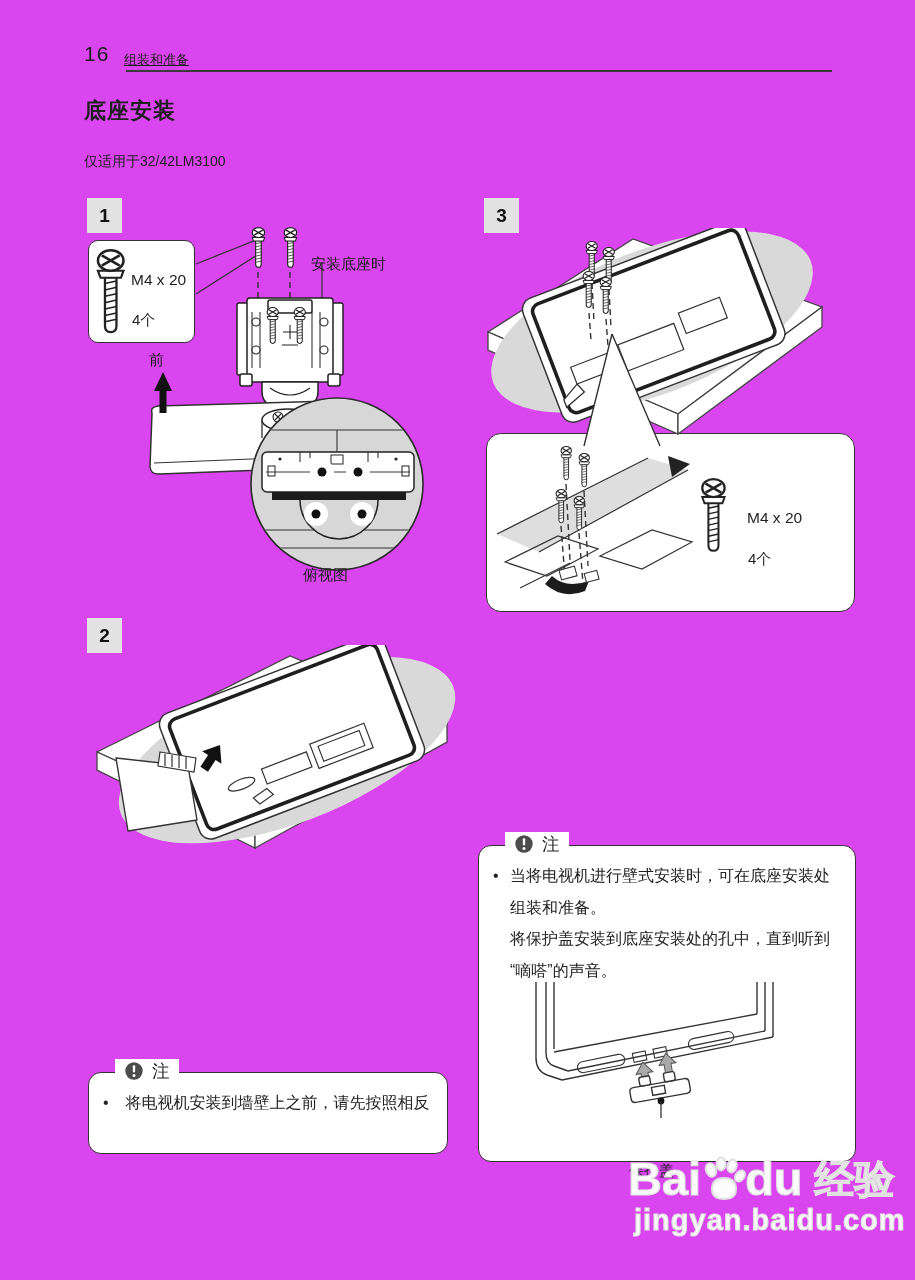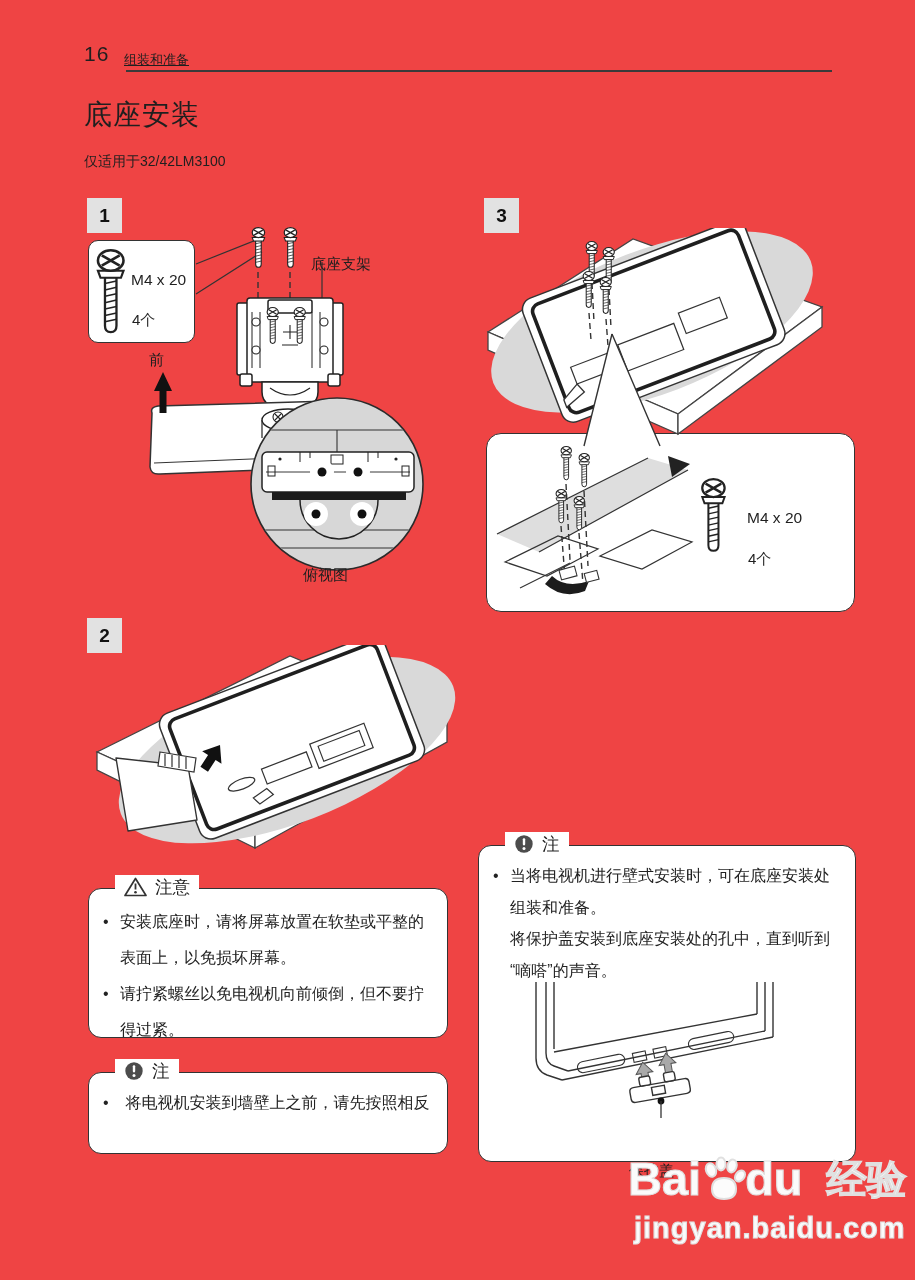--- a/index.html
+++ b/index.html
@@ -1,23 +1,23 @@
 <!DOCTYPE html>
 <html><head>
 <meta charset="utf-8">
 <style>
   html,body{margin:0;padding:0;background:#888;}
   body{font-family:"Liberation Sans","DejaVu Sans",sans-serif;color:#1a1a1a;}
-  #page{position:relative;width:915px;height:1280px;background:#ef4444;margin:0 auto;overflow:hidden;}
+  #page{position:relative;width:915px;height:1280px;background:#d946ef;margin:0 auto;overflow:hidden;}
   .t{position:absolute;white-space:nowrap;color:#1f1f1f;}
   
   .page-num{left:84px;top:42px;font-size:21px;letter-spacing:1px;}
   .section{left:124px;top:51px;font-size:13px;text-decoration:underline;}
   .hrule{position:absolute;left:126px;top:70px;width:706px;height:2px;background:#3a3a3a;}
-  .doc-title{left:84px;top:96px;font-size:28px;font-weight:400;letter-spacing:1px;}
+  .doc-title{left:84px;top:96px;font-size:22px;font-weight:700;letter-spacing:1px;}
   .subtitle{left:84px;top:153px;font-size:14px;}
   
   .badge{position:absolute;width:35px;height:35px;background:#e2e2e2;
          display:flex;align-items:center;justify-content:center;
          font-size:19px;font-weight:bold;color:#111;}
   
   .cbox{position:absolute;border:1.7px solid #333;border-radius:13px;background:#fff;box-sizing:border-box;}
   .box-title{position:absolute;top:-14px;left:26px;background:#fff;padding:0 9px;
              display:flex;gap:8px;align-items:center;font-size:17.5px;color:#1c1c1c;font-weight:500;}
   .box-body{position:relative;padding:15px 12px 0 31px;font-size:16px;color:#222;}
@@ -28,22 +28,22 @@
   .lh31 .line{line-height:31.5px;}
   
   .dlabel{font-size:15px;}
   
   .parts-box{position:absolute;border:1.7px solid #333;border-radius:10px;background:#fff;box-sizing:border-box;}
   
   .wm{position:absolute;left:628px;top:1156px;width:286px;
       color:#fbfbfb;-webkit-text-stroke:1.1px #e0e0e0;}
   .wm-row1{display:flex;align-items:center;font-weight:bold;}
   .wm-bai,.wm-du{font-size:47px;line-height:46px;}
-  .wm-cn{font-size:40px;line-height:44px;margin-left:24px;}
-  .wm-url{font-size:29px;font-weight:bold;letter-spacing:1px;margin-top:10px;margin-left:6px;}
+  .wm-cn{font-size:40px;line-height:44px;margin-left:12px;}
+  .wm-url{font-size:29px;font-weight:bold;letter-spacing:1px;margin-top:2px;margin-left:6px;}
   svg{position:absolute;}
 </style>
 </head>
 <body>
 
 <div id="page">
 
   <span class="t page-num">16</span>
   <span class="t section">组装和准备</span>
   <div class="hrule"></div>
@@ -209,41 +209,25 @@
     <use href="#screw" transform="translate(1,0) scale(1.0)"></use>
   </svg>
   <span class="t" style="left:131px;top:271px;font-size:15.5px;">M4 x 20</span>
   <span class="t" style="left:132px;top:311px;font-size:15px;">4个</span>
 
   <div class="badge" style="left:87px;top:198px;">1</div>
   <div class="badge" style="left:87px;top:618px;">2</div>
   <div class="badge" style="left:484px;top:198px;">3</div>
 
   <span class="t dlabel" style="left:149px;top:351px;">前</span>
-  <span class="t dlabel" style="left:311px;top:255px;">底座支架</span>
+  <span class="t dlabel" style="left:311px;top:255px;">安装底座时</span>
   <span class="t dlabel" style="left:303px;top:566px;">俯视图</span>
   <span class="t" style="left:747px;top:509px;font-size:15.5px;">M4 x 20</span>
   <span class="t" style="left:748px;top:550px;font-size:15px;">4个</span>
 
-  <div class="cbox" style="left:88px;top:888px;width:360px;height:150px;">
-    <div class="box-title">
-      <svg style="position:static;" width="23" height="20" viewBox="0 0 23 20">
-        <path d="M11.5,1.5 L22,18.5 L1,18.5 Z" fill="#fff" stroke="#333" stroke-width="1.7" stroke-linejoin="round"></path>
-        <line x1="11.5" y1="6.5" x2="11.5" y2="12.5" stroke="#333" stroke-width="1.8"></line>
-        <circle cx="11.5" cy="15.3" r="1.3" fill="#333"></circle>
-      </svg>
-      <span>注意</span>
-    </div>
-    <div class="box-body lh36">
-      <div class="line b">安装底座时，请将屏幕放置在软垫或平整的</div>
-      <div class="line">表面上，以免损坏屏幕。</div>
-      <div class="line b">请拧紧螺丝以免电视机向前倾倒，但不要拧</div>
-      <div class="line">得过紧。</div>
-    </div>
-  </div>
 
   <div class="cbox" style="left:88px;top:1072px;width:360px;height:82px;">
     <div class="box-title">
       <svg style="position:static;" width="20" height="20" viewBox="0 0 20 20">
         <circle cx="10" cy="10" r="8.7" fill="#4c4c4c"></circle>
         <rect x="8.8" y="4.2" width="2.4" height="7.2" rx="1.1" fill="#fff"></rect>
         <circle cx="10" cy="14.6" r="1.5" fill="#fff"></circle>
       </svg>
       <span>注</span>
     </div>

